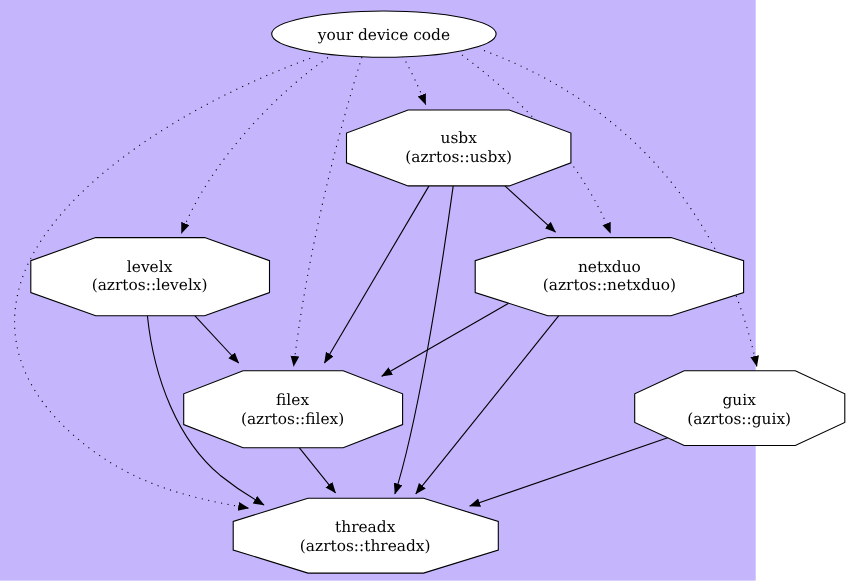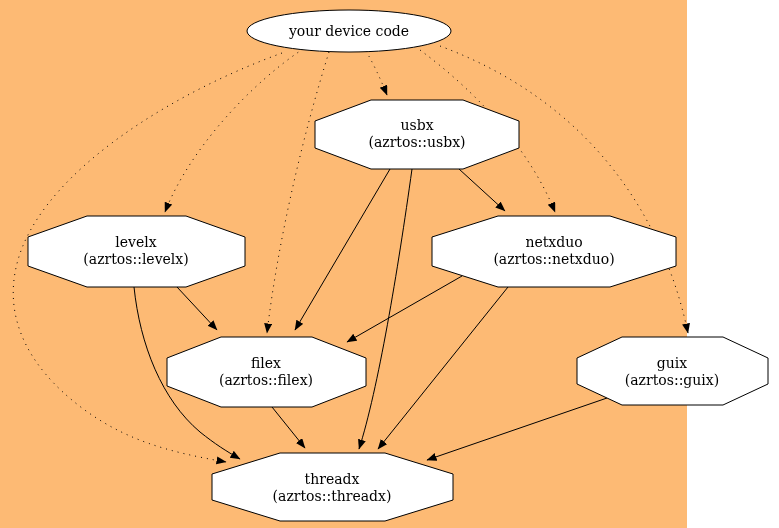--- a/index.html
+++ b/index.html
@@ -3,21 +3,21 @@
 <meta charset="utf-8">
 <style>
   html, body {
     margin: 0;
     padding: 0;
     background: #ffffff;
   }
   .canvas {
     width: 687px;
     height: 528px;
-    background: #fdba74;
+    background: #c4b5fd;
     position: relative;
   }
   svg {
     display: block;
   }
   .node-shape {
     fill: #ffffff;
     stroke: #000000;
     stroke-width: 1;
   }

